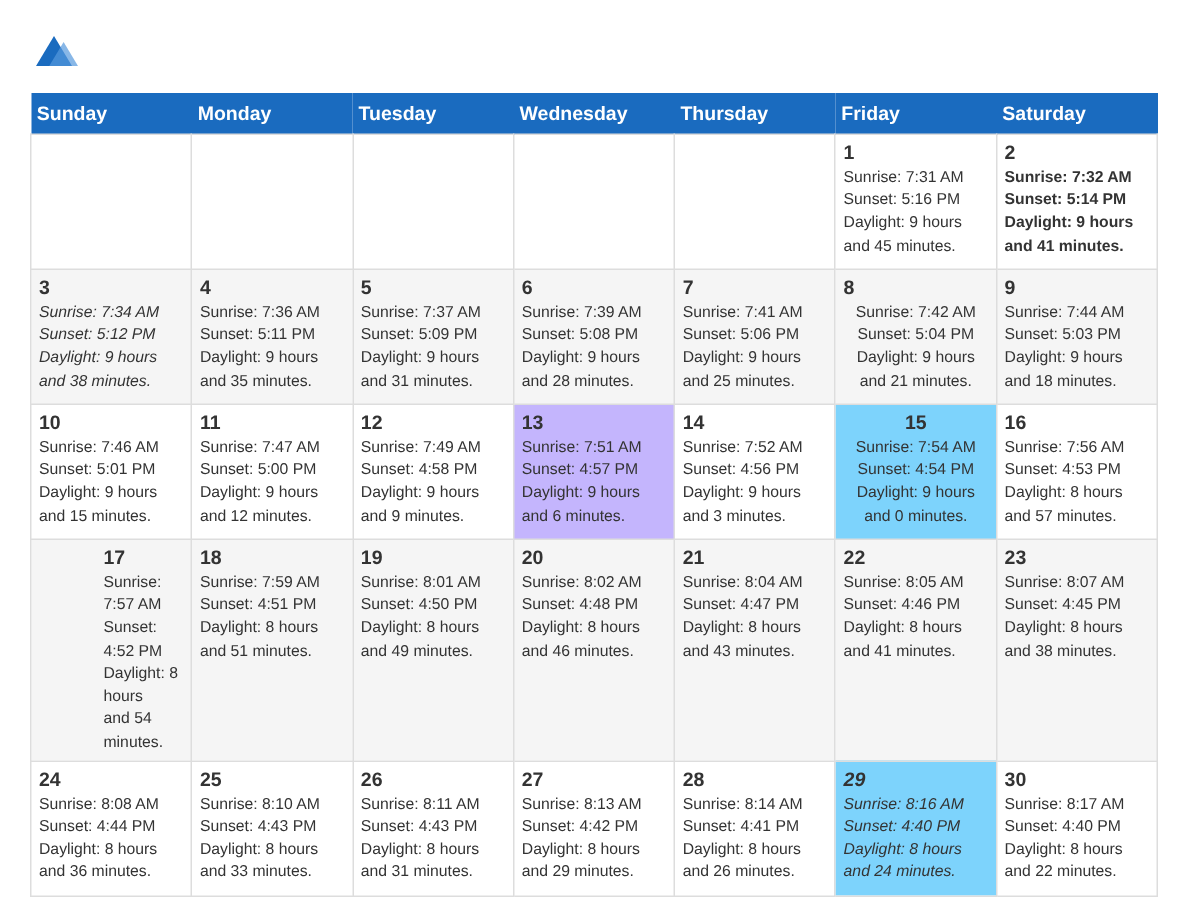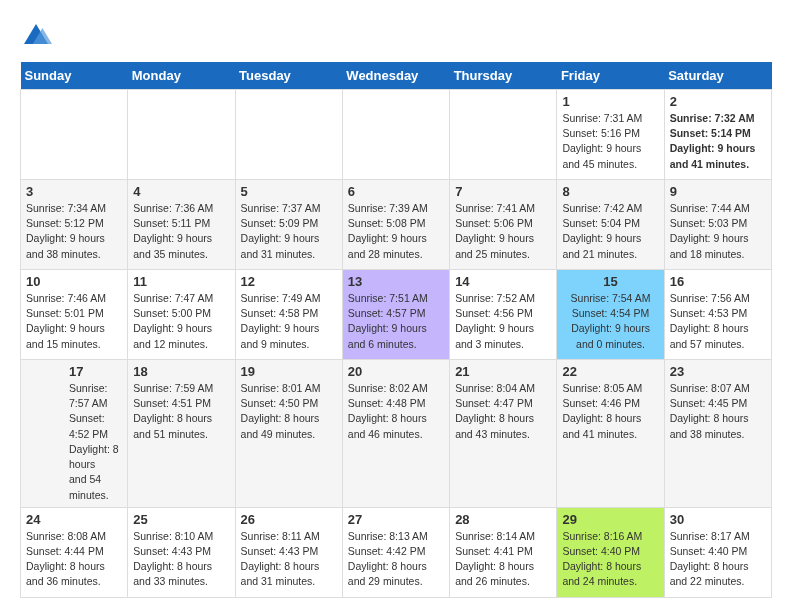--- a/index.html
+++ b/index.html
@@ -143,21 +143,21 @@
           <span class="day-num">2</span>
           <div class="day-info" style="white-space: pre-line; font-weight: bold;">Sunrise: 7:32 AM
 Sunset: 5:14 PM
 Daylight: 9 hours
 and 41 minutes.</div>
         </td>
       </tr>
       <tr>
         <td style="background: rgb(245, 245, 245);">
           <span class="day-num">3</span>
-          <div class="day-info" style="white-space: pre-line;">Sunrise: 7:34 AM
+          <div class="day-info" style="white-space: pre-line; font-style: italic;">Sunrise: 7:34 AM
 Sunset: 5:12 PM
 Daylight: 9 hours
 and 38 minutes.</div>
         </td>
         <td style="background: rgb(245, 245, 245);">
           <span class="day-num">4</span>
           <div class="day-info" style="white-space: pre-line;">Sunrise: 7:36 AM
 Sunset: 5:11 PM
 Daylight: 9 hours
 and 35 minutes.</div>
@@ -178,21 +178,21 @@
         </td>
         <td style="background: rgb(245, 245, 245);">
           <span class="day-num">7</span>
           <div class="day-info" style="white-space: pre-line;">Sunrise: 7:41 AM
 Sunset: 5:06 PM
 Daylight: 9 hours
 and 25 minutes.</div>
         </td>
         <td style="background: rgb(245, 245, 245);">
           <span class="day-num">8</span>
-          <div class="day-info" style="white-space: pre-line;">Sunrise: 7:42 AM
+          <div class="day-info" style="white-space: pre-line; text-align: center;">Sunrise: 7:42 AM
 Sunset: 5:04 PM
 Daylight: 9 hours
 and 21 minutes.</div>
         </td>
         <td style="background: rgb(245, 245, 245);">
           <span class="day-num">9</span>
           <div class="day-info" style="white-space: pre-line;">Sunrise: 7:44 AM
 Sunset: 5:03 PM
 Daylight: 9 hours
 and 18 minutes.</div>
@@ -329,21 +329,21 @@
 Daylight: 8 hours
 and 29 minutes.</div>
         </td>
         <td style="background: rgb(255, 255, 255);">
           <span class="day-num">28</span>
           <div class="day-info" style="white-space: pre-line;">Sunrise: 8:14 AM
 Sunset: 4:41 PM
 Daylight: 8 hours
 and 26 minutes.</div>
         </td>
-        <td style="background: #bef264;">
+        <td style="background: #7dd3fc; font-style: italic;">
           <span class="day-num">29</span>
           <div class="day-info" style="white-space: pre-line;">Sunrise: 8:16 AM
 Sunset: 4:40 PM
 Daylight: 8 hours
 and 24 minutes.</div>
         </td>
         <td style="background: rgb(255, 255, 255);">
           <span class="day-num">30</span>
           <div class="day-info" style="white-space: pre-line;">Sunrise: 8:17 AM
 Sunset: 4:40 PM

